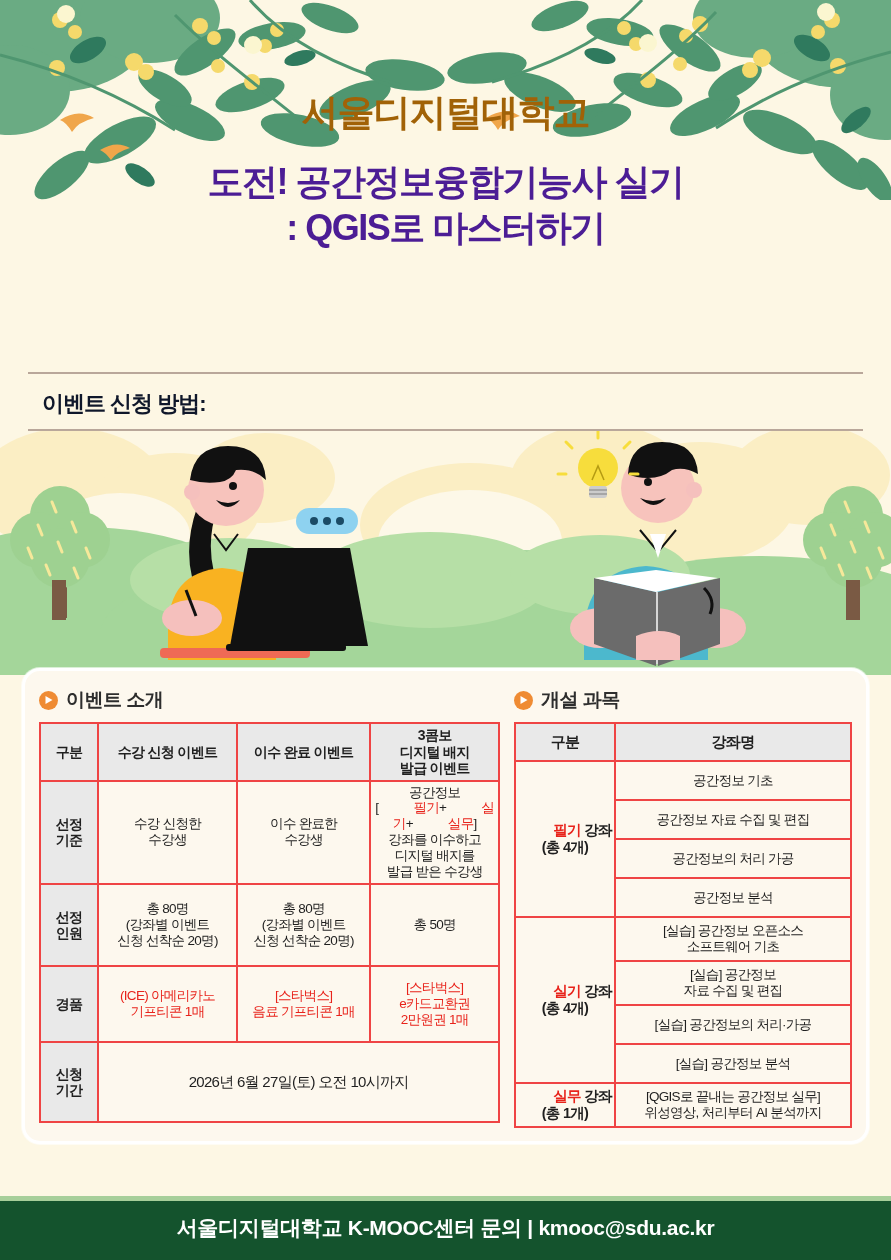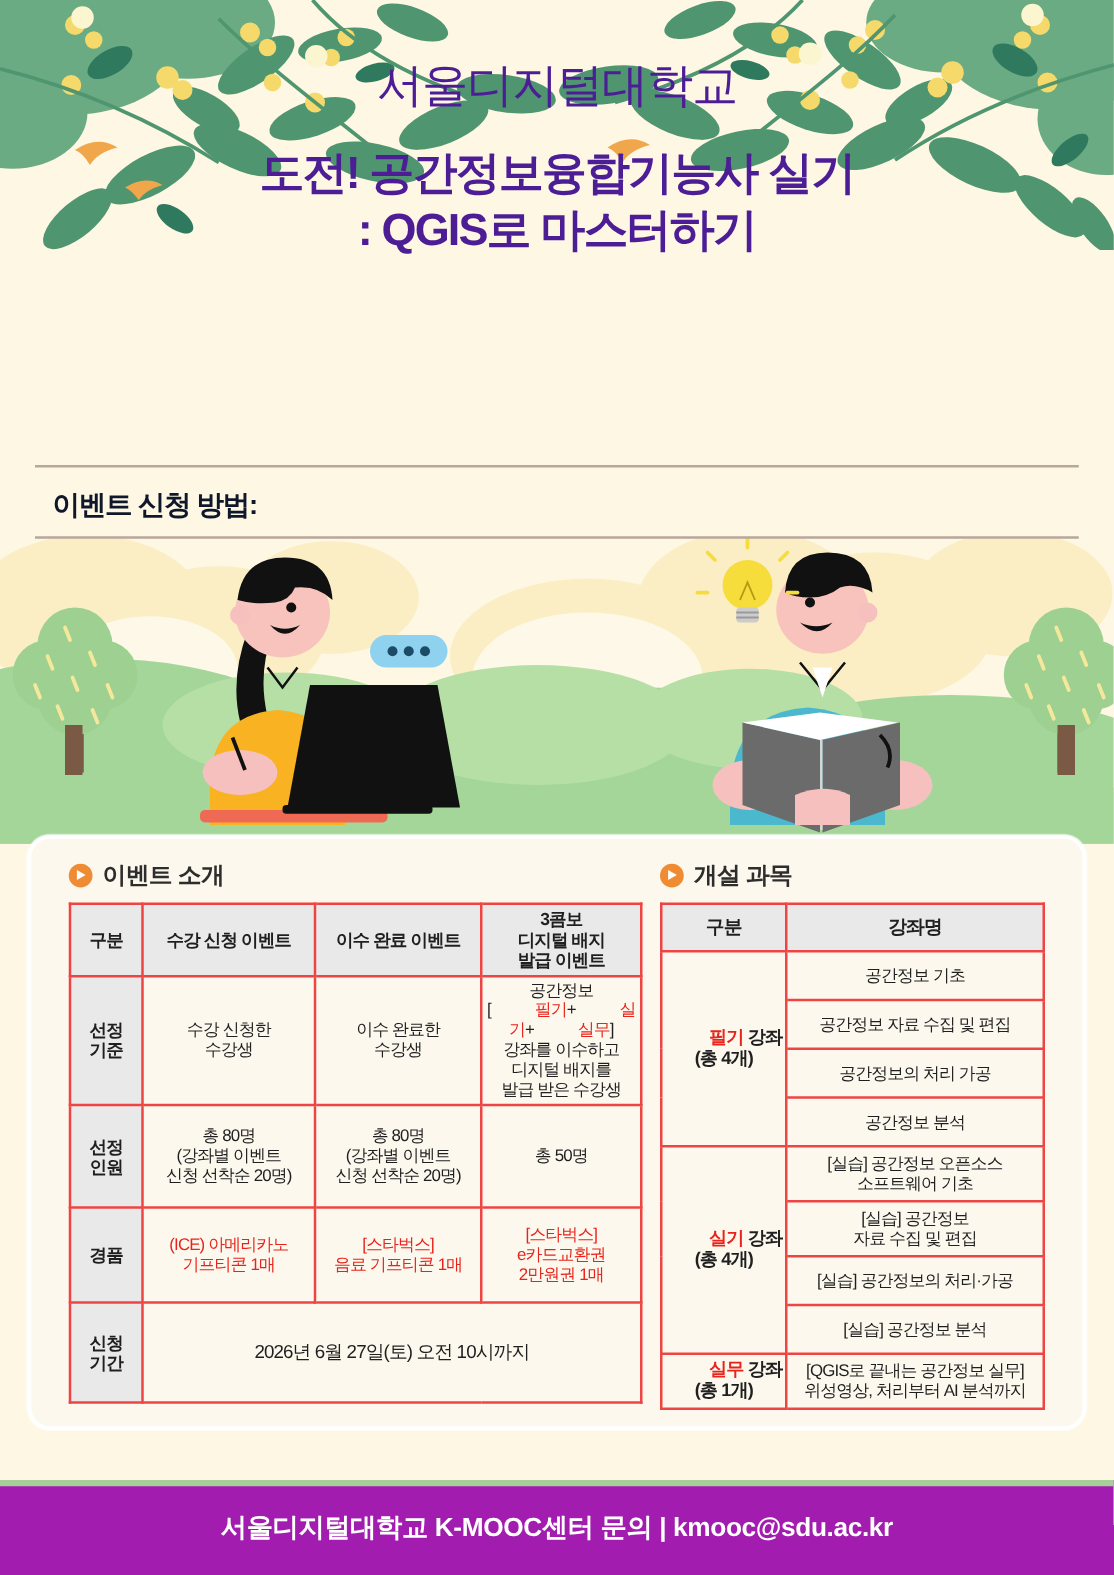--- a/index.html
+++ b/index.html
@@ -29,24 +29,24 @@
   
   .header-zone {
     position: absolute;
     top: 0; left: 0;
     width: 891px;
     text-align: center;
     z-index: 5;
   }
 
   .univ-name {
-    margin-top: 48px;
+    margin-top: 92px;
     font-size: 37px;
-    font-weight: 400;
-    color: #4c1d95;
+    font-weight: 700;
+    color: #a16207;
     letter-spacing: -1px;
     line-height: 1.15;
   }
 
   .sub-title {
     margin-top: 24px;
     font-size: 36px;
     font-weight: 800;
     color: #4c1d95;
     letter-spacing: -1.5px;
@@ -104,21 +104,21 @@
     position: absolute;
     left: 22px;
     top: 668px;
     width: 847px;
     height: 476px;
     background: #fdf8ee;
     border: 3px solid #ffffff;
     border-radius: 18px;
     box-shadow: 0 0 0 1px rgba(255,255,255,0.6);
     z-index: 7;
-    padding: 16px 30px;
+    padding: 16px 14px;
     display: flex;
     gap: 14px;
   }
 
   .col-left  { width: 480px; }
   .col-right { width: 352px; }
 
   .sec-head {
     display: flex;
     align-items: center;
@@ -195,22 +195,22 @@
     background: #fdf8ee;
     font-weight: 700;
     font-size: 14.5px;
   }
 
   
   .footer {
     position: absolute;
     left: 0; bottom: 0;
     width: 891px;
-    height: 76px;
-    background: #a21caf;
+    height: 64px;
+    background: #14532d;
     display: flex;
     align-items: center;
     justify-content: center;
     z-index: 8;
   }
   .footer-top-line {
     position: absolute;
     left: 0; top: 0;
     width: 891px;
     height: 5px;

